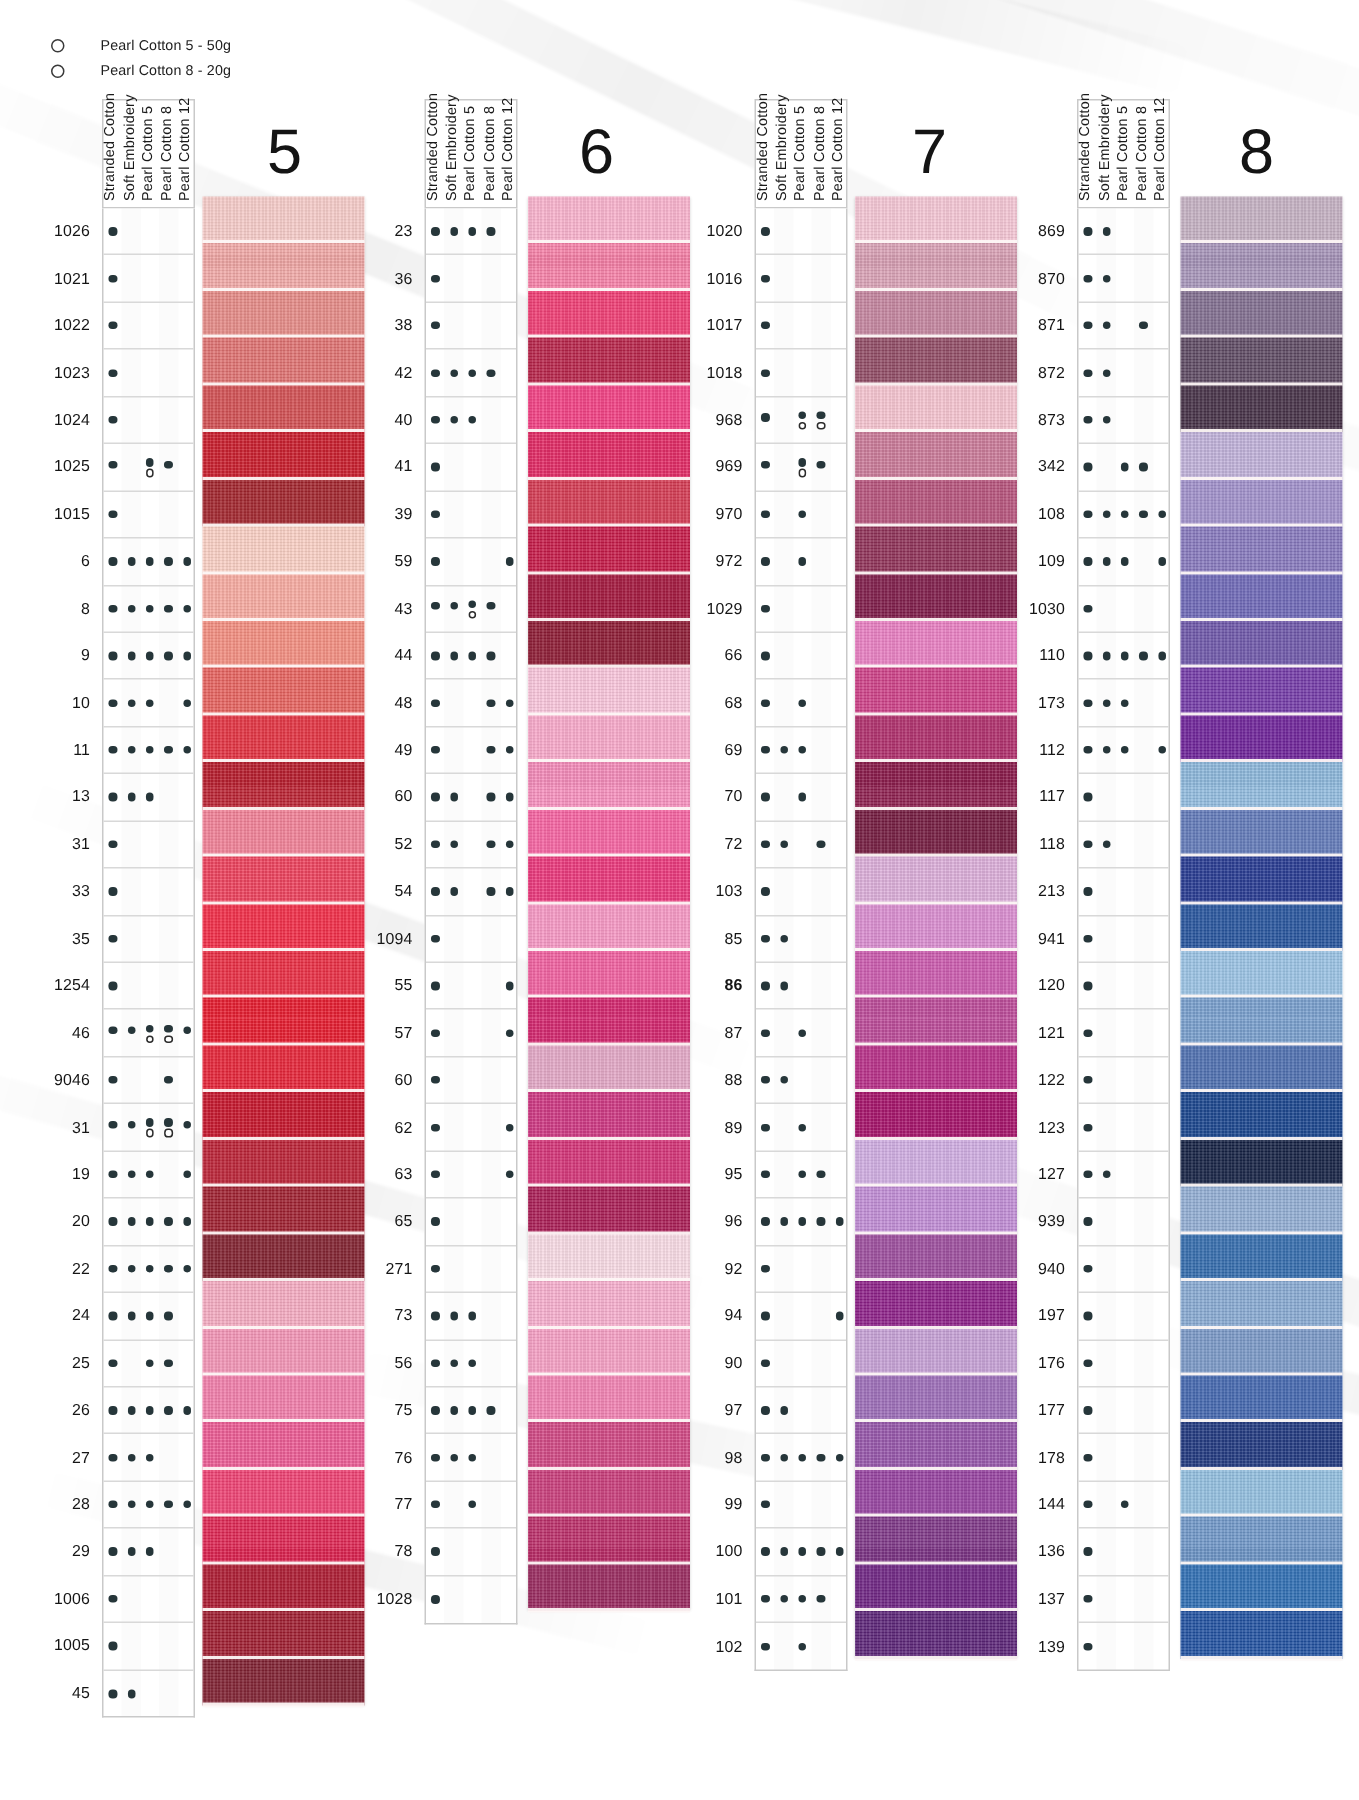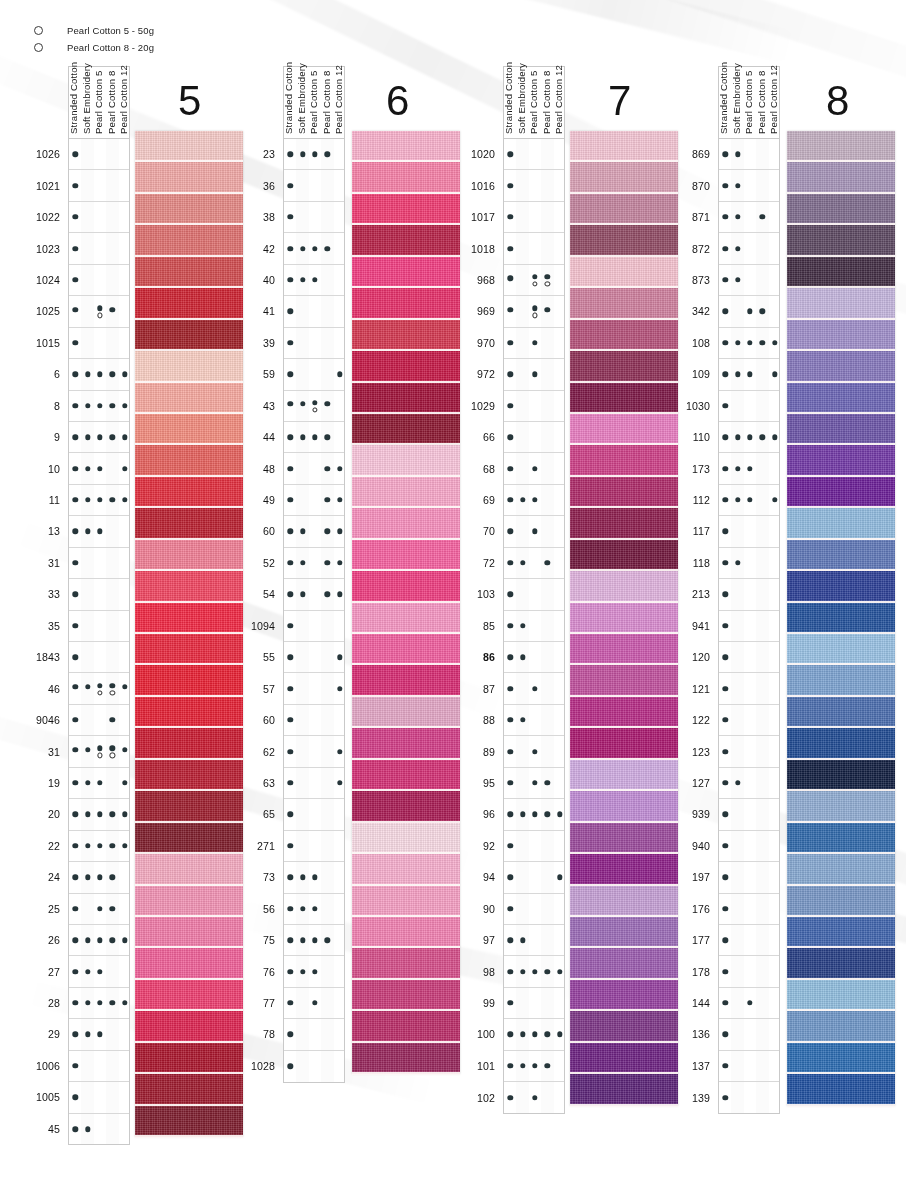--- a/index.html
+++ b/index.html
@@ -204,21 +204,21 @@
           </div>
           <div class="row" style="height: 31.45px;">
             <span class="code">33</span>
             <span class="dot" style="left: 6.2px; top: 50%;"></span>
           </div>
           <div class="row" style="height: 31.45px;">
             <span class="code">35</span>
             <span class="dot" style="left: 6.2px; top: 50%;"></span>
           </div>
           <div class="row" style="height: 31.45px;">
-            <span class="code">1843</span>
+            <span class="code">1254</span>
             <span class="dot" style="left: 6.2px; top: 50%;"></span>
           </div>
           <div class="row" style="height: 31.45px;">
             <span class="code">46</span>
             <span class="dot" style="left: 6.2px; top: 44%;"></span>
             <span class="dot" style="left: 18.6px; top: 44%;"></span>
             <span class="dot" style="left: 31px; top: 40%;"></span>
             <span class="ring" style="left: 31px; top: 63%;"></span>
             <span class="dot" style="left: 43.4px; top: 40%;"></span>
             <span class="ring" style="left: 43.4px; top: 63%;"></span>

